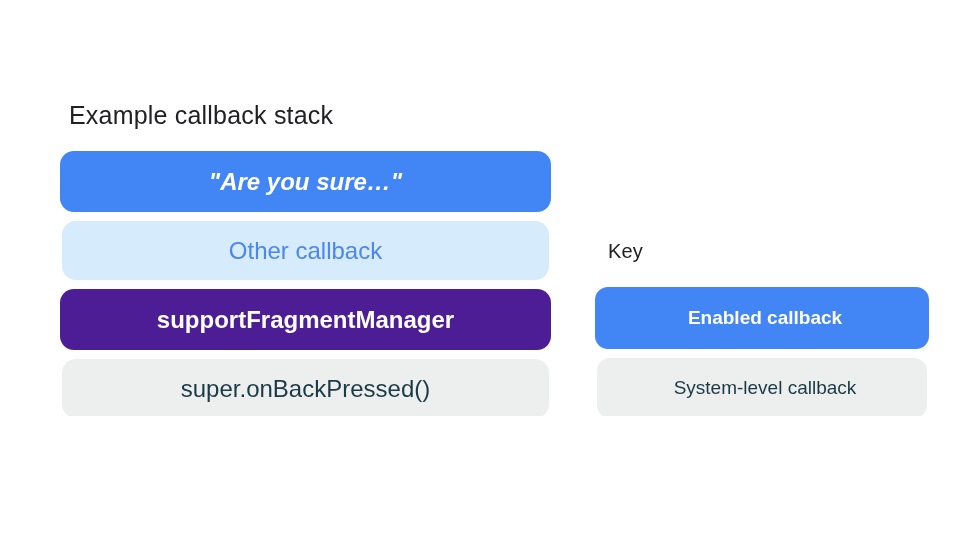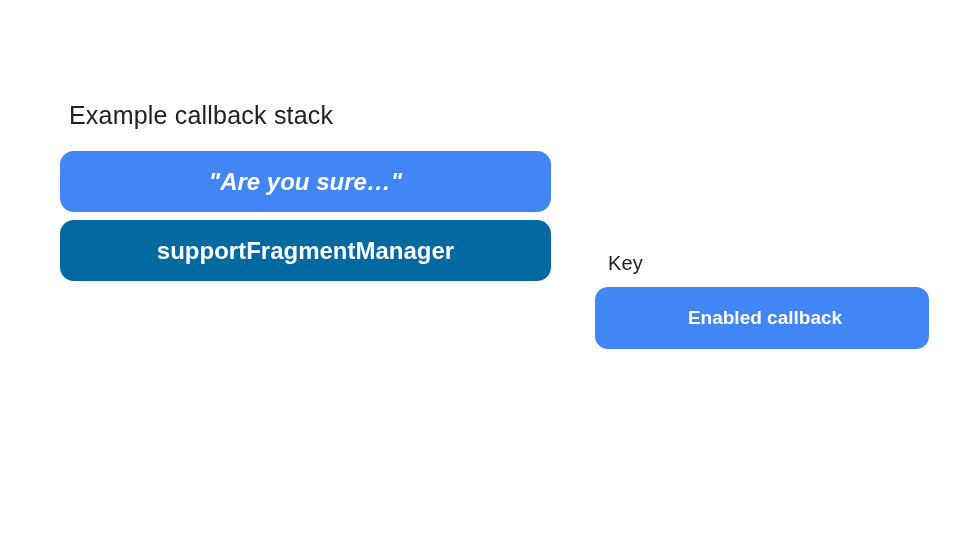--- a/index.html
+++ b/index.html
@@ -47,21 +47,21 @@
     font-weight: 700;
     margin: -1px -2px;
     height: 61px;
   }
 
   .box .quote-part { font-style: italic; }
 
   .key-title {
     position: absolute;
     left: 608px;
-    top: 252px;
+    top: 240px;
     font-size: 20px;
     font-weight: 500;
     color: #202124;
     letter-spacing: 0.2px;
   }
 
   .key {
     position: absolute;
     left: 597px;
     top: 288px;
@@ -89,30 +89,33 @@
 <div class="canvas">
 
   <div class="stack-title" style="color: rgb(32, 33, 36);">Example callback stack</div>
 
   <div class="stack">
 
     <div class="box enabled" style="background: rgb(66, 133, 244); color: rgb(255, 255, 255);">
       <span class="quote-part">"Are you sure…"</span>
     </div>
 
+    <div class="box" style="background: rgb(214, 235, 251); color: rgb(76, 134, 238);">Other callback</div>
 
 
-    <div class="box enabled" style="background: #0369a1; color: rgb(255, 255, 255);">supportFragmentManager</div>
+    <div class="box enabled" style="background: #4c1d95; color: rgb(255, 255, 255);">supportFragmentManager</div>
 
+    <div class="box" style="background: rgb(237, 238, 238); color: rgb(27, 58, 71);">super.onBackPressed()</div>
 
   </div>
 
   <div class="key-title" style="color: rgb(32, 33, 36);">Key</div>
 
   <div class="key">
 
     <div class="box enabled" style="background: rgb(66, 133, 244); color: rgb(255, 255, 255);">Enabled callback</div>
 
 
+    <div class="box" style="background: rgb(237, 238, 238); color: rgb(27, 58, 71);">System-level callback</div>
 
   </div>
 
 </div>
 
 </body></html>

